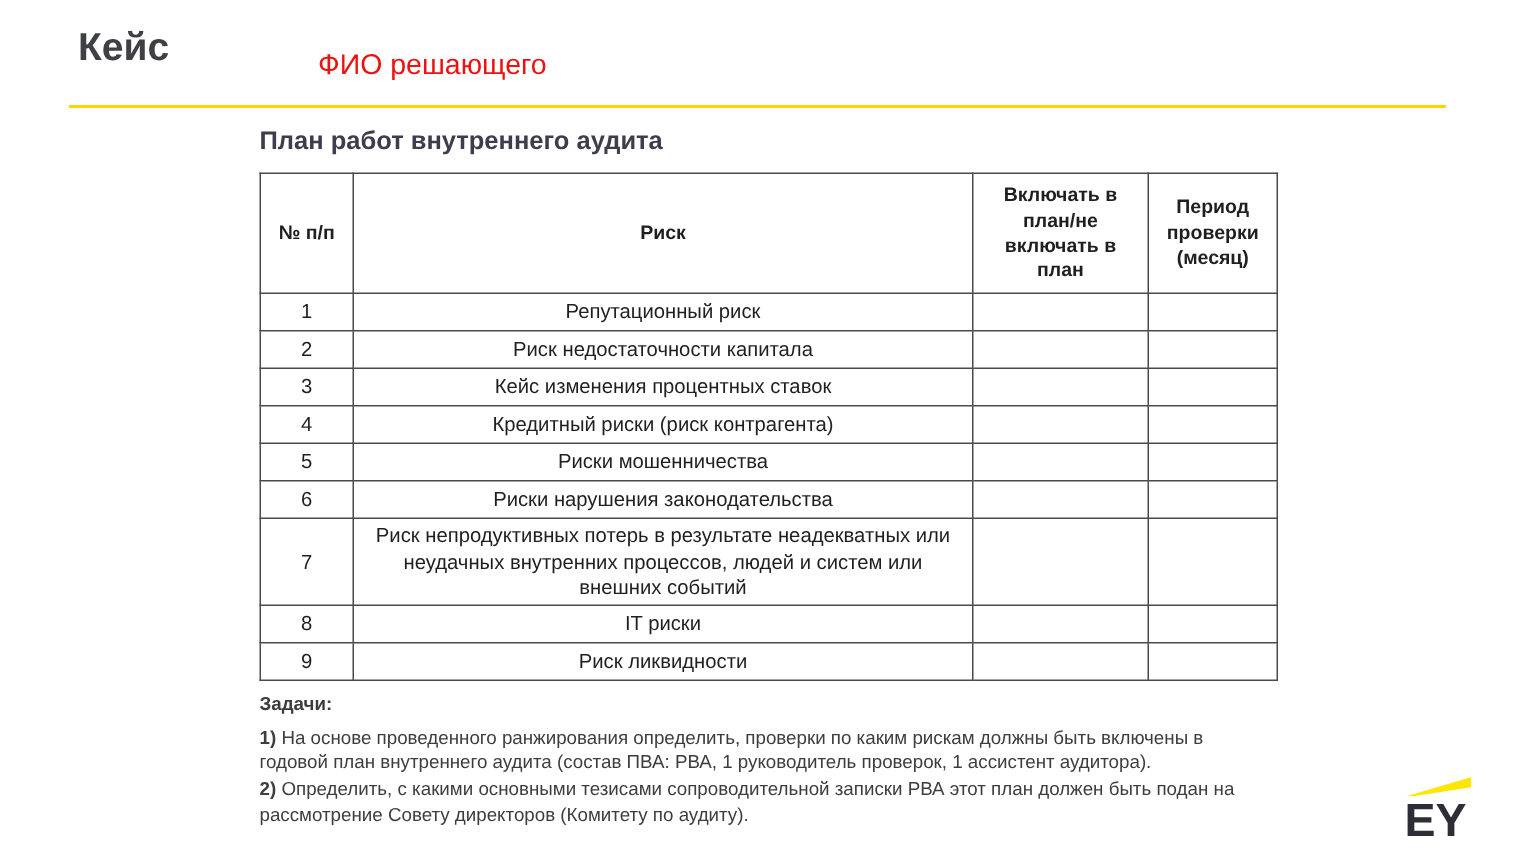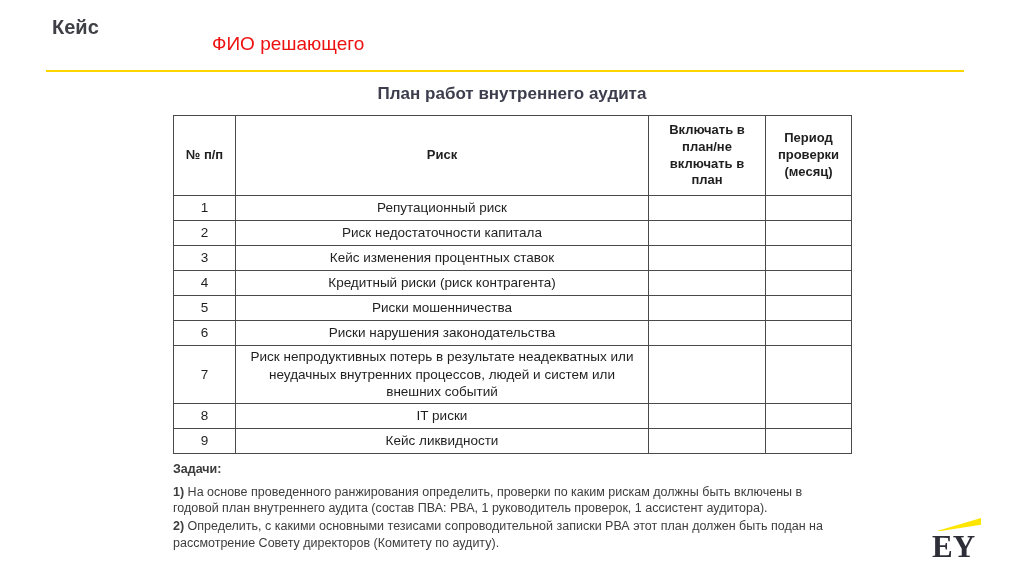--- a/index.html
+++ b/index.html
@@ -8,21 +8,21 @@
     background: #ffffff;
     font-family: "Liberation Sans", sans-serif;
     position: relative;
     overflow: hidden;
   }
   .slide { position: absolute; inset: 0; }
 
   .case-title {
     position: absolute;
     left: 52px; top: 16px;
-    font-size: 20px;
+    font-size: 26px;
     font-weight: bold;
     color: #3f3f46;
   }
   .solver-label {
     position: absolute;
     left: 212px; top: 33px;
     font-size: 19px;
     color: #ee1111;
   }
   .divider {
@@ -31,21 +31,21 @@
     width: 918px; height: 2px;
     background: #FFD500;
   }
 
   .content {
     position: absolute;
     top: 84px; left: 0; width: 100%;
   }
   .table-wrap { width: 678px; margin: 0 auto; }
   .page-title {
-    text-align: center;
+    text-align: left;
     font-size: 17px;
     font-weight: bold;
     color: #3d3d4d;
     margin-bottom: 11px;
   }
   table {
     border-collapse: collapse;
     width: 678px;
     table-layout: fixed;
   }
@@ -84,22 +84,21 @@
     font-weight: bold;
     margin-bottom: 6px;
   }
   .task-item { margin-bottom: 1px; }
   .task-item strong { font-weight: bold; }
 
   .ey-logo {
     position: absolute;
     right: 42px; bottom: 12px;
     width: 50px;
-    text-align: left;
-    font-family: Liberation Serif, serif;
+    text-align: center;
   }
   .ey-beam {
     width: 44px; height: 13px;
     margin-left: 5px;
     background: #FFE600;
     clip-path: polygon(0 100%, 100% 0, 100% 52%, 9% 100%);
   }
   .ey-text {
     font-size: 31px;
     font-weight: bold;
@@ -183,21 +182,21 @@
               <td></td>
             </tr>
             <tr>
               <td>8</td>
               <td>IT риски</td>
               <td></td>
               <td></td>
             </tr>
             <tr>
               <td>9</td>
-              <td>Кейс ликвидности</td>
+              <td>Риск ликвидности</td>
               <td></td>
               <td></td>
             </tr>
           </tbody>
       </table>
 
       <div class="tasks">
         <div class="tasks-heading">Задачи:</div>
         <div class="task-item">
           <strong>1)</strong>

